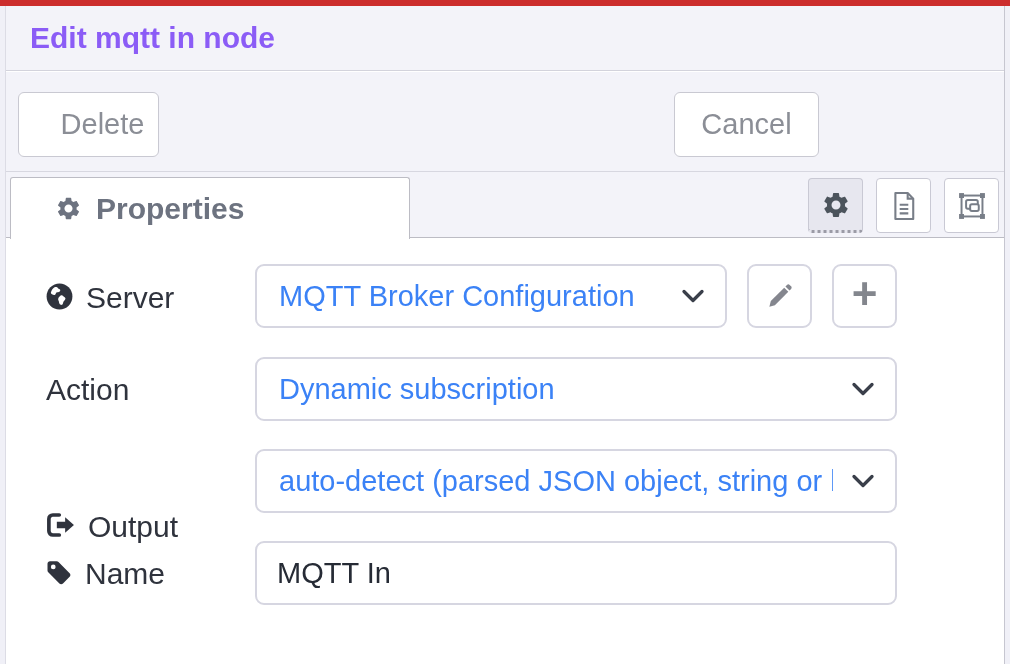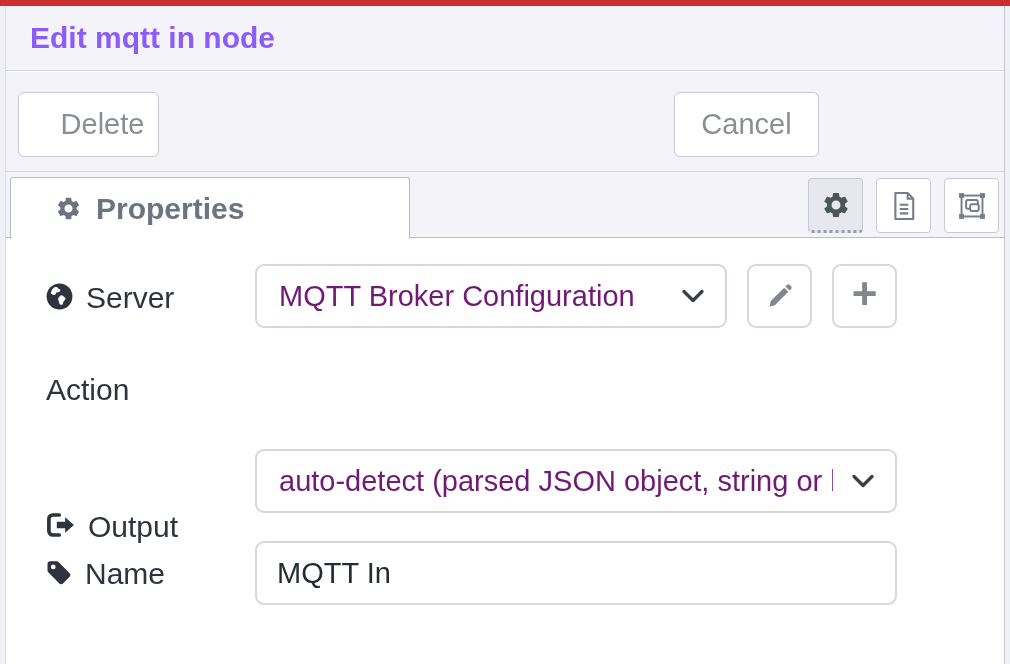--- a/index.html
+++ b/index.html
@@ -36,21 +36,21 @@
   }
   .iconbtn.active{background:#e7e7ef;border-bottom:3px dotted #9b9ba6;}
   .ib-gear{left:802px;}
   .ib-doc{left:870px;}
   .ib-frame{left:938px;}
   
   .content{position:absolute;left:6px;top:238px;width:998px;height:426px;background:#ffffff;}
   .row-label{position:absolute;display:flex;align-items:flex-start;gap:11px;font-size:30px;color:#2f333d;}
   .ctl{
     position:absolute;box-sizing:border-box;height:64px;border:2px solid #d6d6e1;border-radius:9px;background:#fff;
-    font-size:29px;color:#701a75;display:flex;align-items:center;padding-left:22px;overflow:hidden;white-space:nowrap;
+    font-size:29px;color:#3b82f6;display:flex;align-items:center;padding-left:22px;overflow:hidden;white-space:nowrap;
   }
   .ctl .val{overflow:hidden;white-space:nowrap;flex:1;}
   .chev{position:absolute;right:20px;top:50%;transform:translateY(-50%);}
   .sel{cursor:pointer;padding-right:62px;}
   .sq-btn{
     position:absolute;box-sizing:border-box;width:65px;height:64px;border:2px solid #d6d6e1;border-radius:9px;background:#fff;
     display:flex;align-items:center;justify-content:center;cursor:pointer;color:#84868e;
   }
   .plus-glyph{font-size:44px;font-weight:600;color:#83868d;line-height:1;margin-top:-4px;}
   input.text-input{
@@ -146,20 +146,28 @@
         </svg>
       </span>
     </div>
     <div class="sq-btn" style="left:826px;top:26px;">
       <span class="plus-glyph">+</span>
     </div>
 
     <div class="row-label" style="left:40px;top:135px;">
       <span>Action</span>
     </div>
+    <div class="ctl sel" style="left:249px;top:119px;width:642px;">
+      <span class="val">Dynamic subscription</span>
+      <span class="chev">
+        <svg width="24" height="15" viewBox="0 0 16 10" fill="none">
+            <path d="M2 2l6 6 6-6" stroke="#3a3f4a" stroke-width="2.2" stroke-linecap="round" stroke-linejoin="round"></path>
+          </svg>
+      </span>
+    </div>
 
     <div class="row-label" style="left:38px;top:227px;margin-top:45px;">
       <span>
         <svg width="33" height="30" viewBox="0 0 27 24">
           <path d="M12.5 3.8H7.2c-1.8 0-3.2 1.4-3.2 3.2v10c0 1.8 1.4 3.2 3.2 3.2h5.3" fill="none" stroke="#2f333d" stroke-width="3" stroke-linecap="round"></path>
           <path d="M10.5 9.3h6.8V5.6l7.2 6.4-7.2 6.4v-3.7h-6.8z" fill="#2f333d"></path>
         </svg>
       </span>
       <span>Output</span>
     </div>

